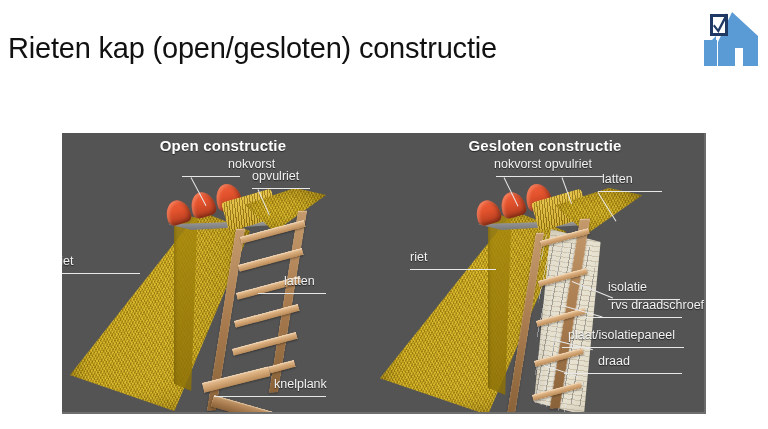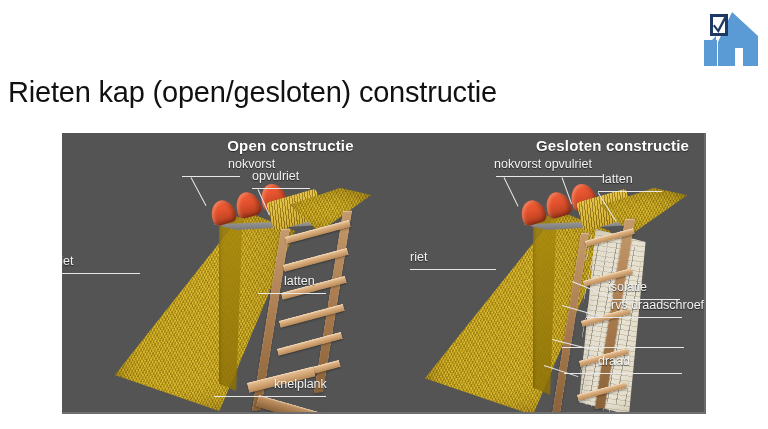--- a/index.html
+++ b/index.html
@@ -13,38 +13,37 @@
   }
   .slide{position:absolute;inset:0;}
 
   
   .slide-title{
     position:absolute;left:8px;top:30px;
     font-size:29px;line-height:36px;
     color:#111111;
     white-space:nowrap;
     letter-spacing:-0.2px;
-    margin-top:44px;
   }
 
   
   .logo{position:absolute;left:702px;top:8px;width:56px;height:58px;}
   .logo svg{display:block;width:56px;height:58px;}
 
   
   .figure{
     position:absolute;left:62px;top:133px;
     width:644px;height:281px;
     background:#545454;
     overflow:hidden;
   }
   .fig-border-r{position:absolute;right:0;top:0;width:2px;height:100%;background:#6a6a6a;}
   .fig-border-b{position:absolute;left:0;bottom:0;height:2px;width:100%;background:#6f6f6f;}
 
-  .panel{position:absolute;top:0;height:100%;padding-left:45px;}
+  .panel{position:absolute;top:0;height:100%;}
   .panel-left{left:0;width:322px;}
   .panel-right{left:322px;width:322px;text-decoration:underline;}
 
   .panel-heading{
     position:absolute;top:4px;width:100%;text-align:center;
     font-size:15px;font-weight:bold;color:#ffffff;
     text-shadow:0 1px 1px rgba(0,0,0,.55);
     letter-spacing:.2px;
   }
 
@@ -270,20 +269,21 @@
       <div class="lead" style="left:26px;top:136px;width:86px;"></div>
 
       <div class="lbl" style="left:224px;top:148px;">isolatie</div>
       <div class="lead" style="left:224px;top:166px;width:72px;"></div>
       <div class="lead" style="left:188px;top:148px;width:44px;transform:rotate(22deg);"></div>
 
       <div class="lbl" style="left:202px;top:166px;margin-left:25px;">rvs draadschroef</div>
       <div class="lead" style="left:202px;top:184px;width:96px;"></div>
       <div class="lead" style="left:178px;top:172px;width:42px;transform:rotate(16deg);"></div>
 
+      <div class="lbl" style="left:184px;top:196px;">plaat/isolatiepaneel</div>
       <div class="lead" style="left:178px;top:214px;width:122px;"></div>
       <div class="lead" style="left:168px;top:206px;width:42px;transform:rotate(14deg);"></div>
 
       <div class="lbl" style="left:214px;top:222px;text-align:right;">draad</div>
       <div class="lead" style="left:180px;top:240px;width:118px;"></div>
       <div class="lead" style="left:160px;top:232px;width:36px;transform:rotate(18deg);"></div>
     </div>
 
     <div class="fig-border-r"></div>
     <div class="fig-border-b"></div>

